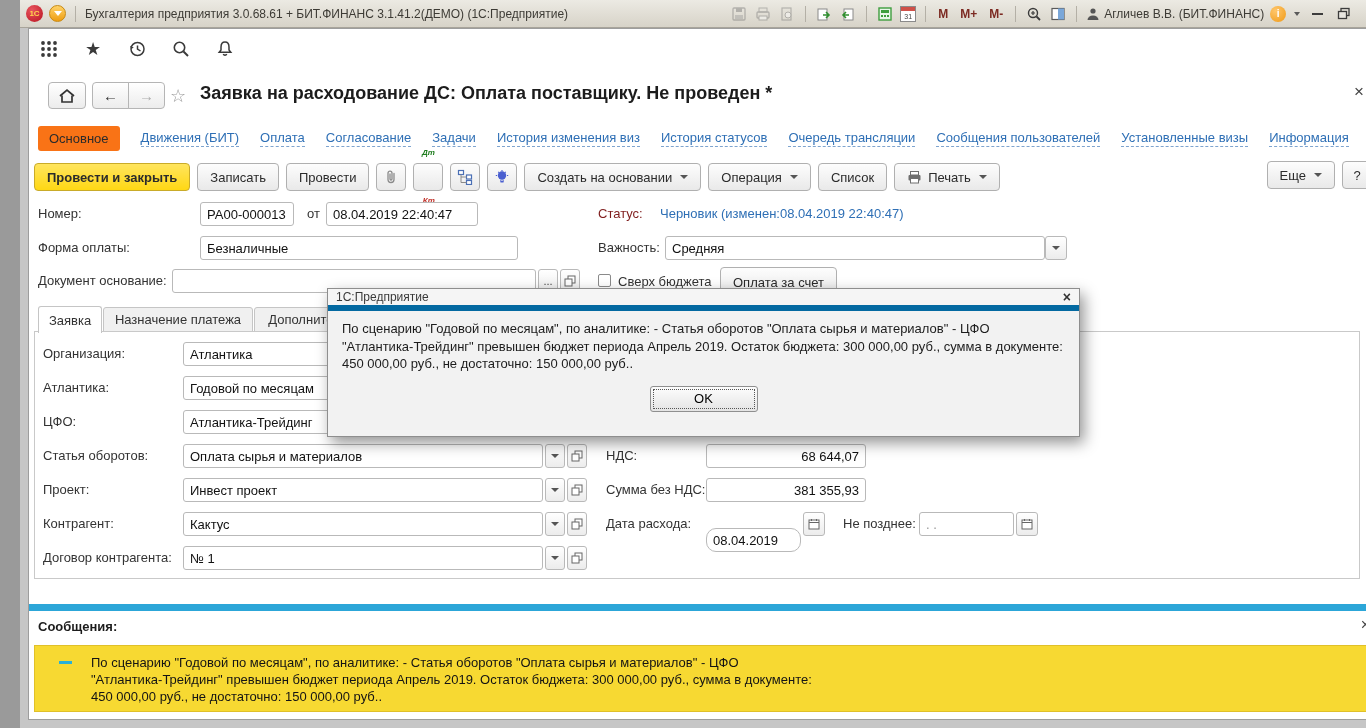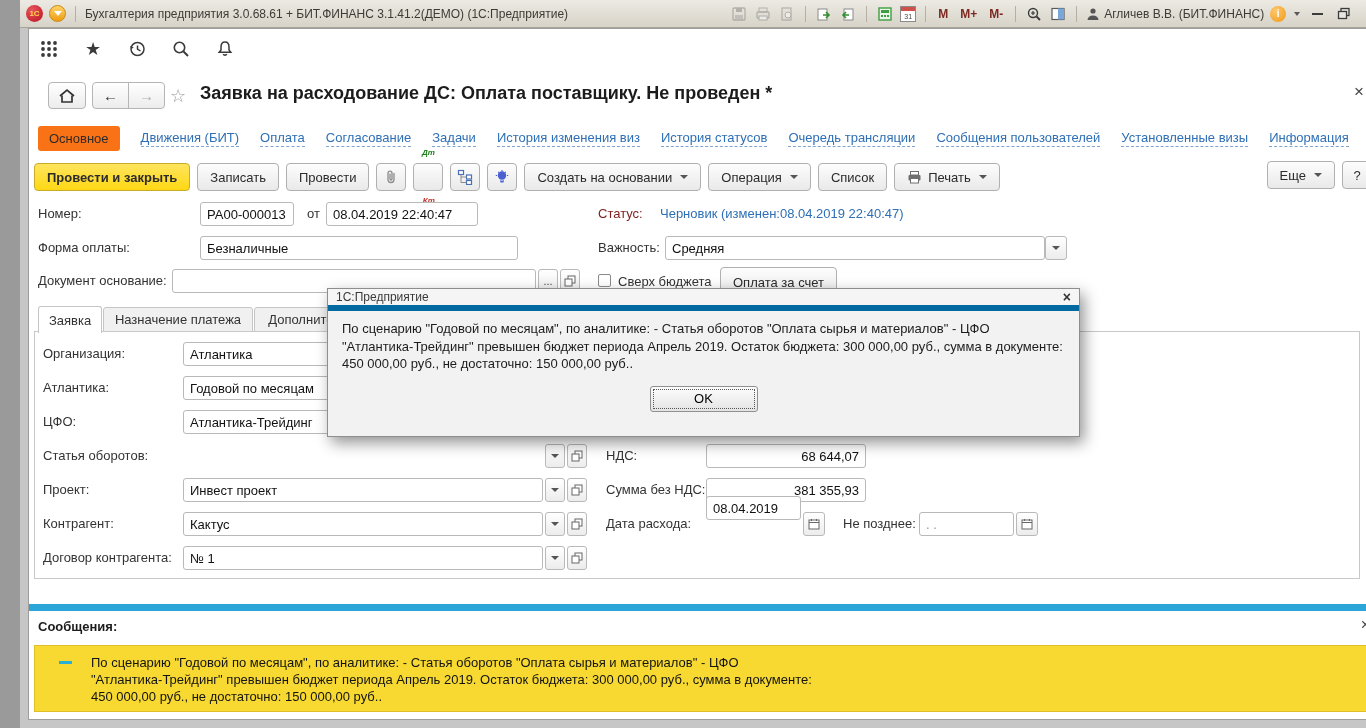--- a/index.html
+++ b/index.html
@@ -347,20 +347,21 @@
     <span class="flabel" style="left:8px;top:10px;">Организация:</span>
     <input class="inp" style="left: 148px; top: 10px; width: 360px;" value="Атлантика">
 
     <span class="flabel" style="left:8px;top:44px;">Атлантика:</span>
     <input class="inp" style="left: 148px; top: 44px; width: 360px;" value="Годовой по месяцам">
 
     <span class="flabel" style="left:8px;top:78px;">ЦФО:</span>
     <input class="inp" style="left: 148px; top: 78px; width: 360px;" value="Атлантика-Трейдинг">
 
     <span class="flabel" style="left:8px;top:112px;">Статья оборотов:</span>
+    <input class="inp" style="left: 148px; top: 112px; width: 360px;" value="Оплата сырья и материалов">
     <span class="sbtn arrow" style="left:510px;top:112px;"></span>
     <span class="sbtn" style="left:532px;top:112px;">
         <svg width="12" height="12">
           <rect x="4" y="1" width="7" height="7" fill="#fff" stroke="#666"></rect>
           <rect x="1" y="4" width="7" height="7" fill="#fff" stroke="#666"></rect>
         </svg>
       </span>
 
     <span class="flabel" style="left:8px;top:146px;">Проект:</span>
     <input class="inp" style="left: 148px; top: 146px; width: 360px;" value="Инвест проект">
@@ -392,21 +393,21 @@
         </svg>
       </span>
 
     <span class="flabel" style="left:571px;top:112px;">НДС:</span>
     <input class="inp num" style="left: 671px; top: 112px; width: 160px;" value="68 644,07">
 
     <span class="flabel" style="left:571px;top:146px;">Сумма без НДС:</span>
     <input class="inp num" style="left: 671px; top: 146px; width: 160px;" value="381 355,93">
 
     <span class="flabel" style="left:571px;top:180px;">Дата расхода:</span>
-    <input class="inp" style="left: 671px; top: 164px; width: 95px;" value="08.04.2019">
+    <input class="inp" style="left: 671px; top: 196px; width: 95px; border-radius: 10px;" value="08.04.2019">
     <span class="sbtn" style="left:768px;top:180px;width:22px;">
         <svg width="12" height="12">
           <rect x="1" y="2" width="10" height="9" fill="#fff" stroke="#666"></rect>
           <path d="M1 4.5 H11" stroke="#666"></path>
           <path d="M3.5 1 v2 M8.5 1 v2" stroke="#666"></path>
         </svg>
       </span>
     <span class="flabel" style="left:808px;top:180px;">Не позднее:</span>
     <input class="inp" style="left: 884px; top: 180px; width: 95px;" placeholder=". .">
     <span class="sbtn" style="left:981px;top:180px;width:22px;">

